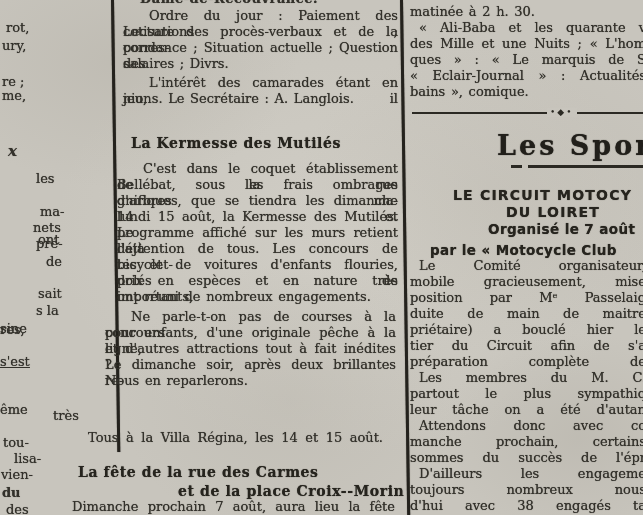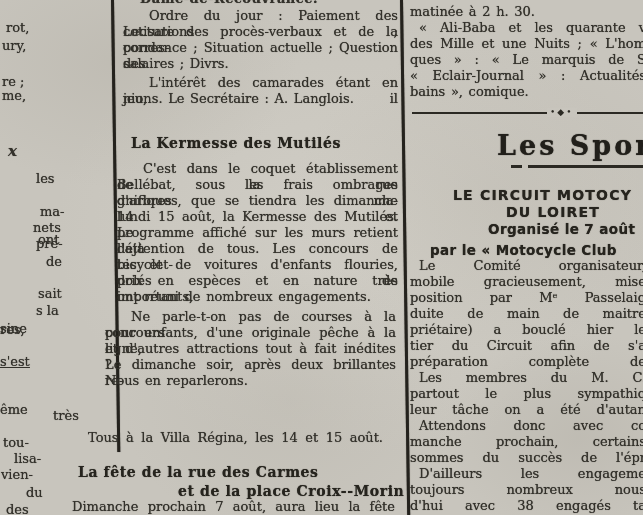--- a/index.html
+++ b/index.html
@@ -115,21 +115,21 @@
   <span class="frag" style="left:38px;top:286px;">sait</span>
   <span class="frag" style="left:36px;top:303px;">s la</span>
   <span class="frag" style="left:0px;top:321px;">sine</span>
   <span class="frag" style="left:0px;top:322px;">res,</span>
   <span class="frag" style="left:0px;top:354px;text-decoration:underline;">s'est</span>
   <span class="frag" style="left:6px;top:408px;margin-left:47px;">très</span>
   <span class="frag" style="left:0px;top:402px;">ême</span>
   <span class="frag" style="left:3px;top:435px;">tou-</span>
   <span class="frag" style="left:0px;top:451px;margin-left:14px;">lisa-</span>
   <span class="frag" style="left:1px;top:467px;">vien-</span>
-  <span class="frag" style="left:26px;top:485px;">du</span>
+  <span class="frag" style="left:2px;top:485px;font-weight:bold;">du</span>
   <span class="frag" style="left:6px;top:502px;">des</span>
 </div>
 
 <div>
   <div class="clipped-top">Dame-de-Recouvrance.</div>
 
   <div class="blk" style="left:123px; top:8px; width:275px;">
     <div class="ln j in26">Ordre du jour : Paiement des cotisations ;</div>
     <div class="ln j">Lecture des procès-verbaux et de la corres-</div>
     <div class="ln j">pondance ; Situation actuelle ; Question des</div>

